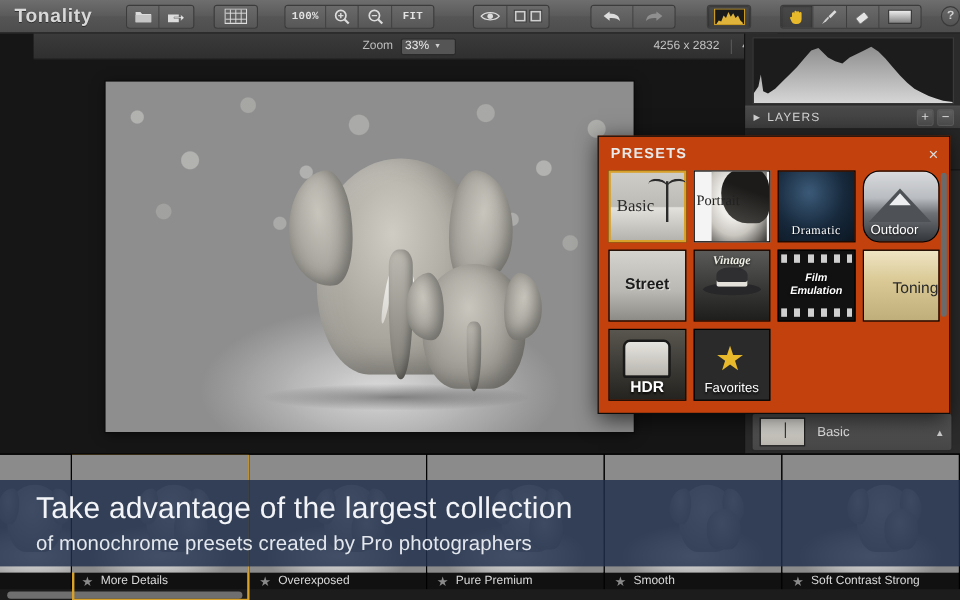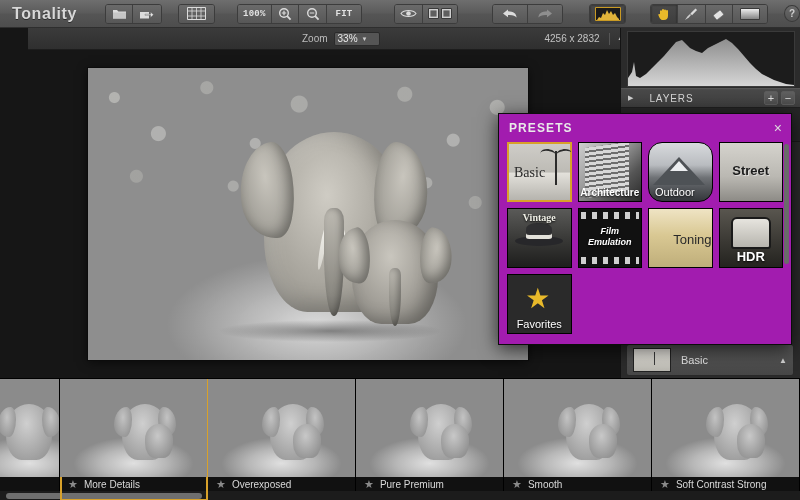--- a/index.html
+++ b/index.html
@@ -176,21 +176,21 @@
     overflow: hidden;
   }
   .histo svg { display: block; }
   .layers-hd {
     position: absolute; left: 0; top: 60px; width: 180px; height: 20px;
     background: linear-gradient(180deg, #4a4a4a, #3d3d3d);
     border-top: 1px solid #555; border-bottom: 1px solid #1f1f1f;
     display: flex; align-items: center;
   }
   .layers-hd .tri { margin-left: 7px; font-size: 7px; color: #cfcfcf; }
-  .layers-hd .ttl { margin-left: 16px; font-size: 10px; color: #d6d6d6; letter-spacing: .9px; }
+  .layers-hd .ttl { margin-left: 6px; font-size: 10px; color: #d6d6d6; letter-spacing: .9px; }
   .layers-hd .btns { margin-left: auto; display: flex; gap: 3px; margin-right: 6px; }
   .layers-hd .sq {
     width: 14px; height: 14px; border: 1px solid #5c5c5c; border-radius: 2px;
     background: linear-gradient(180deg, #606060, #4c4c4c);
     color: #ddd; font-size: 11px; line-height: 12px; text-align: center;
   }
   .layer-row {
     position: absolute; left: 0; top: 80px; width: 180px; height: 34px;
     background: #262626; border-bottom: 1px solid #1a1a1a;
     display: flex; align-items: center; padding-left: 8px;
@@ -215,21 +215,21 @@
     content: ""; position: absolute; left: 55%; top: 12%; width: 1.5px; height: 60%;
     background: #3a3a3a;
     box-shadow: -5px -1px 0 -0.5px #3a3a3a, 5px -1px 0 -0.5px #3a3a3a;
   }
   .basic-panel .bname { margin-left: 10px; font-size: 11px; color: #e4e4e4; }
   .basic-panel .bcaret { margin-left: auto; font-size: 8px; color: #d0d0d0; }
 
   
   .presets {
     position: absolute; left: 498px; top: 113px; width: 294px; height: 232px;
-    background: #a21caf;
+    background: #c2410c;
     border: 1px solid #0c0c0c;
     box-shadow: 0 4px 18px rgba(0,0,0,.7);
     z-index: 30;
   }
   .presets-hd { height: 28px; display: flex; align-items: center; }
   .presets-hd .ptitle {
     margin-left: 10px; font-size: 12px; color: #e9e9e9;
     font-weight: bold; letter-spacing: 1.1px;
   }
   .presets-hd .pclose {
@@ -287,21 +287,21 @@
     position:absolute; left:4px; bottom:16px; width:0;height:0;
     border-left:26px solid transparent; border-right:26px solid transparent;
     border-bottom:28px solid #4e5256;
   }
   .t-out .mtn::after{
     content:""; position:absolute; left:-9px; top:4px;
     border-left:9px solid transparent;border-right:9px solid transparent;border-bottom:10px solid #eceef0;
   }
   .t-street { background: linear-gradient(180deg,#d5d3cd 0%,#bab8b2 58%,#8d8b86 100%); }
   .t-street .cap { top:34%; bottom:auto; font-size:13px; font-weight:bold; color:#1c1c1c; text-shadow:1px 1px 0 rgba(255,255,255,.5); }
-  .t-vint { background: linear-gradient(180deg,#5a5a58 0%,#3a3a38 50%,#1e1e1d 100%); }
+  .t-vint { background: linear-gradient(180deg,#5a5a58 0%,#3a3a38 50%,#1e1e1d 100%); font-style: italic; }
   .t-vint .hat {
     position:absolute; left:50%; top:46%; margin-left:-24px; width:48px; height:10px;
     background:#27272a; border-radius:50%;
   }
   .t-vint .hat::before{
     content:""; position:absolute; left:11px; top:-13px; width:26px; height:16px;
     background:#2f2f31; border-radius:40% 40% 12% 12%;
     box-shadow: inset 0 -4px 0 #e3e1da;
   }
   .t-vint .cap { top:3px; bottom:auto; font-family:"Liberation Serif", serif; font-weight:bold; font-size:10px; color:#efefe6;}
@@ -615,26 +615,30 @@
       <span class="ptitle">PRESETS</span>
       <span class="pclose">×</span>
     </div>
     <div class="pgrid">
 
       <div class="ptile t-basic sel">
         <div class="palm"></div>
         <span class="cap-basic">Basic</span>
       </div>
 
-      <div class="ptile t-arch">
-        <div class="bld"></div>
-        <span class="cap">Architecture</span>
-      </div>
-
-
+
+      <div class="ptile t-port">
+        <div class="face"></div>
+        <div class="hair"></div>
+        <span class="cap">Portrait</span>
+      </div>
+
+      <div class="ptile t-dram">
+        <span class="cap">Dramatic</span>
+      </div>
 
       <div class="ptile t-out">
         <div class="mtn"></div>
         <span class="cap" style="text-align:left;padding-left:6px">Outdoor</span>
       </div>
 
       <div class="ptile t-street">
         <span class="cap">Street</span>
       </div>
 
@@ -729,14 +733,18 @@
         <span class="fs-star">★</span>
         <span>Soft Contrast Strong</span>
       </div>
     </div>
 
     <div class="fs-scroll">
       <div class="thumb"></div>
     </div>
   </div>
 
+  <div class="banner">
+    <div class="l1">Take advantage of the largest collection</div>
+    <div class="l2">of monochrome presets created by Pro photographers</div>
+  </div>
 
 </div>
 
 </body></html>

